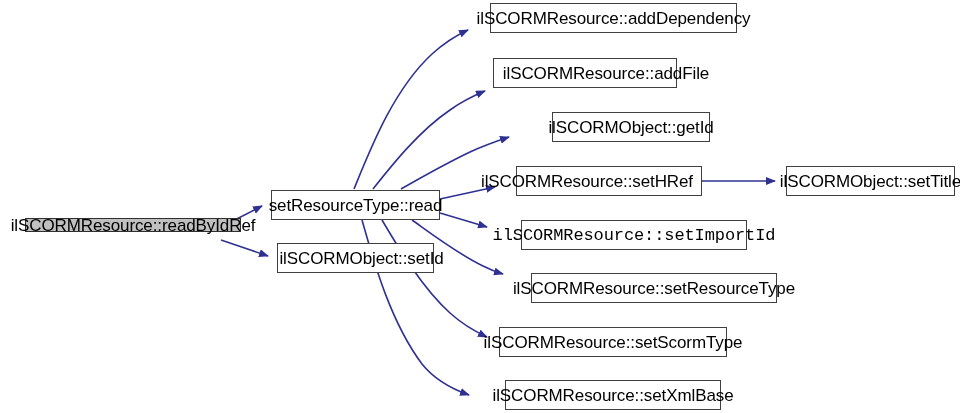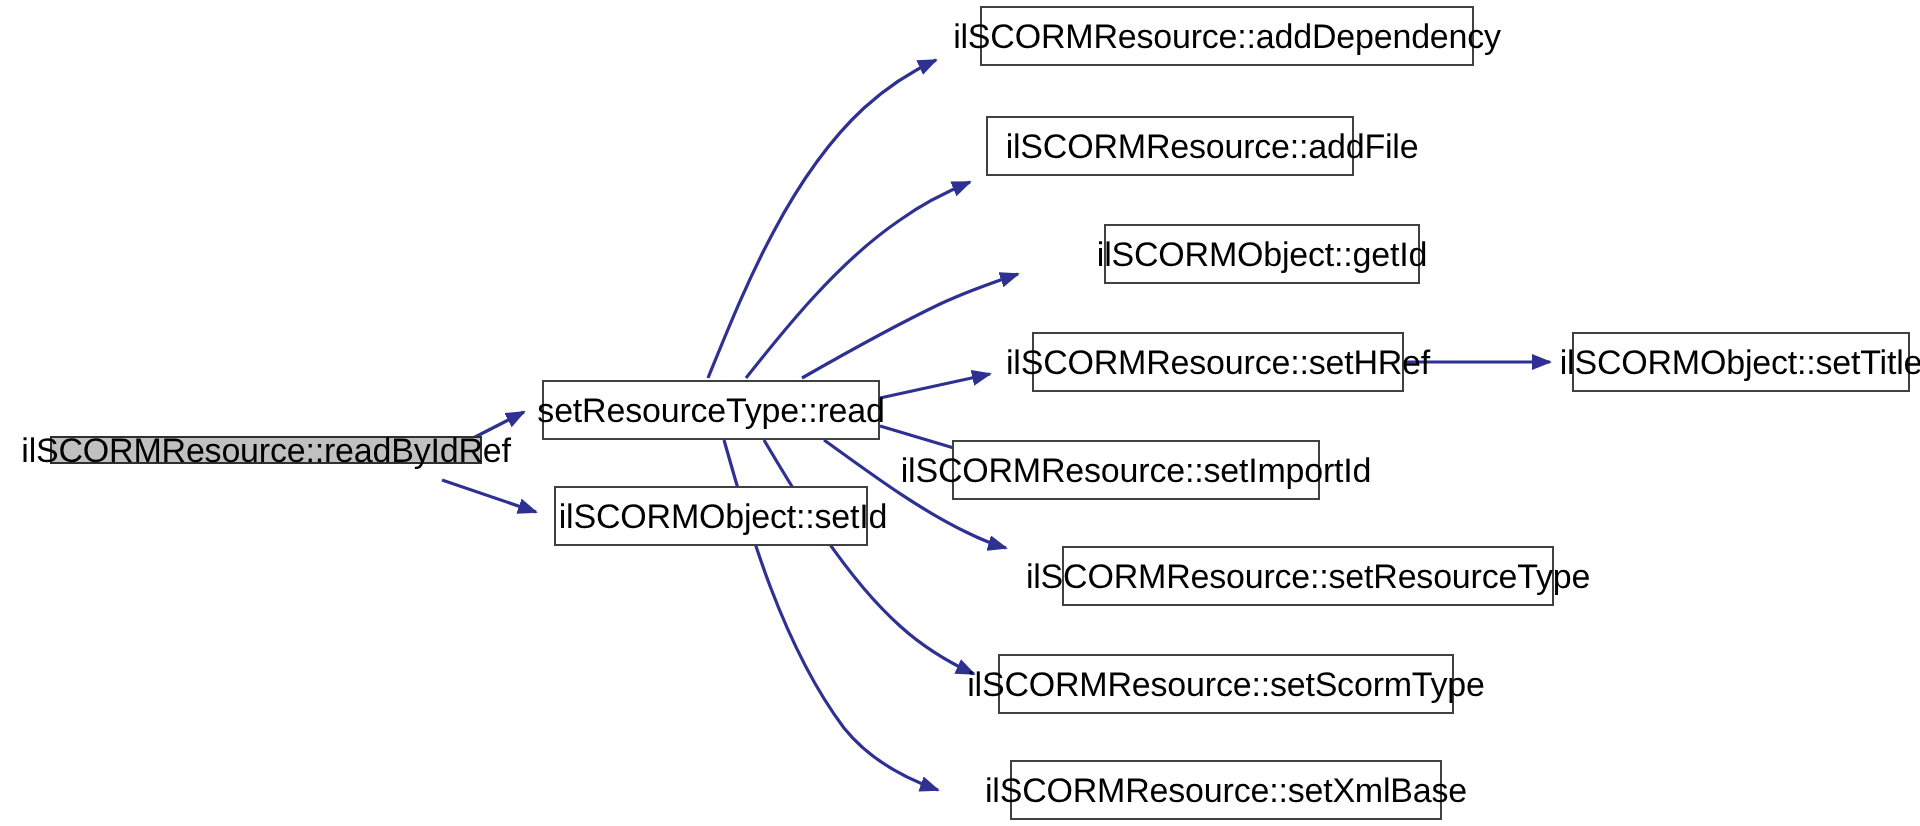--- a/index.html
+++ b/index.html
@@ -102,25 +102,25 @@
   </div>
 
   <div class="node" style="left:493px; top:58px; width:184px; height:30px;padding-left:42px;">
     <span class="label">ilSCORMResource::addFile</span>
   </div>
 
   <div class="node" style="left:532px; top:112px; width:158px; height:30px;margin-left:20px;">
     <span class="label">ilSCORMObject::getId</span>
   </div>
 
-  <div class="node" style="left:516px; top:166px; width:186px; height:30px;">
+  <div class="node" style="left:516px; top:166px; width:186px; height:30px;justify-content:flex-end;">
     <span class="label">ilSCORMResource::setHRef</span>
   </div>
 
-  <div class="node" style="left:476px; top:220px; width:184px; height:30px;">
+  <div class="node" style="left:521px; top:220px; width:226px; height:30px;font-family:Liberation Mono, monospace;">
     <span class="label">ilSCORMResource::setImportId</span>
   </div>
 
   <div class="node" style="left:491px; top:273px; width:246px; height:30px;margin-left:40px;">
     <span class="label">ilSCORMResource::setResourceType</span>
   </div>
 
   <div class="node" style="left:499px; top:327px; width:228px; height:30px;">
     <span class="label">ilSCORMResource::setScormType</span>
   </div>

